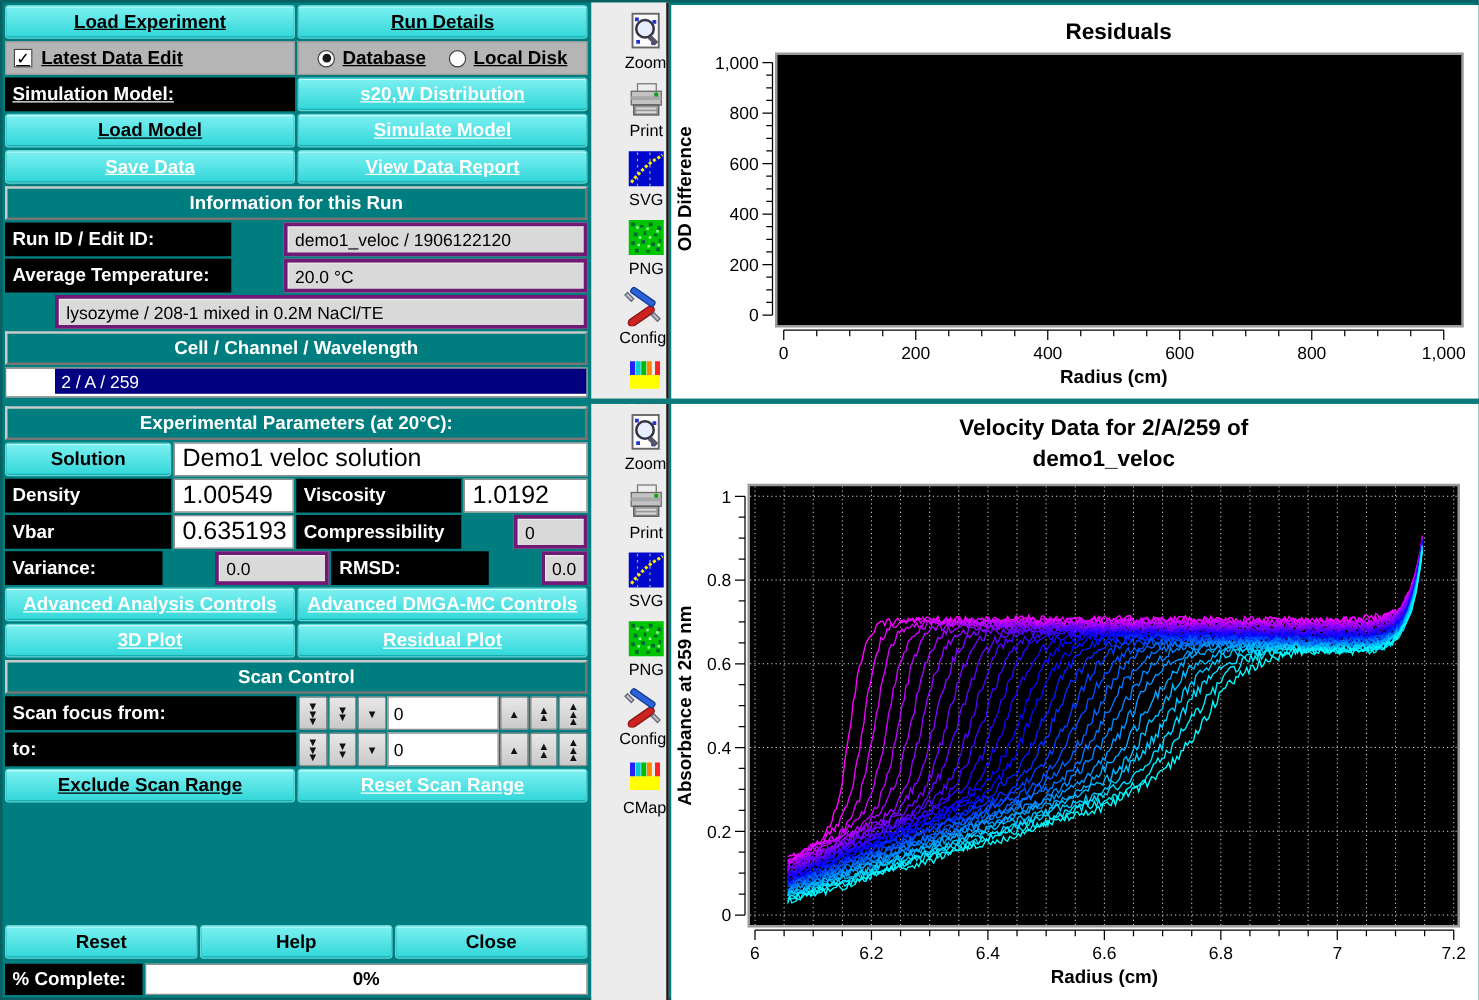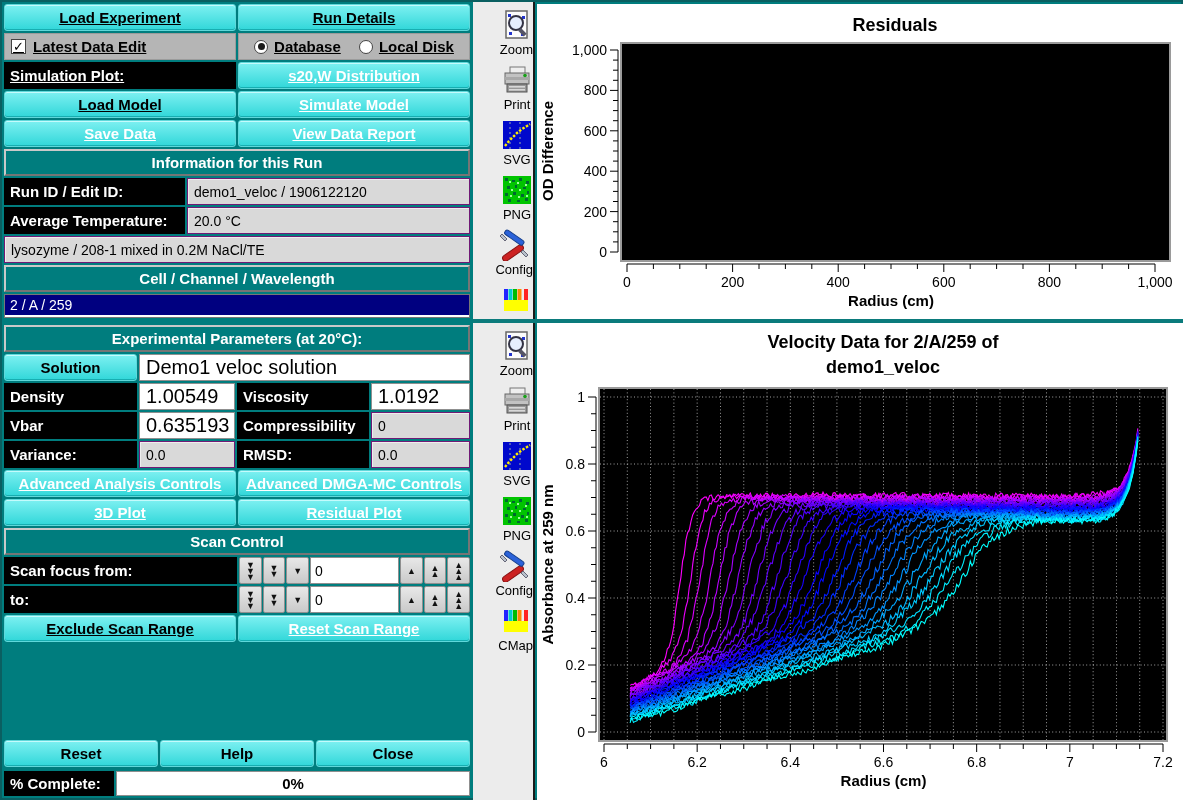--- a/index.html
+++ b/index.html
@@ -15,38 +15,38 @@
   .cell { display:flex; align-items:center; }
   .half { width:232px;text-decoration:underline; }
   .btn { flex:1; display:flex; align-items:center; justify-content:center;
     font-weight:bold; font-size:15px; color:#000; cursor:pointer;
     background:linear-gradient(#7df0f1,#31d7d9); border:1px solid #5fd8da;
     box-shadow:inset 0 1px 0 #c4fbfc, inset 0 -1px 0 #17aeb1;
     border-radius:3px; }
   .btn.disabled { color:#fff; }
   .blabel { background:#000; color:#fff; font-weight:bold; font-size:15px;
     padding:0 6px; }
-  .gfield { background:#d9d9d9; border:1px solid #701a75; color:#000;
-    font-size:14px; padding:0 6px; box-shadow:inset 1px 1px 0 rgba(255,255,255,.55); }
+  .gfield { background:#d9d9d9; border:3px solid #701a75; color:#000;
+    font-size:14px; padding:0 6px; box-shadow:inset 1px 1px 0 rgba(255,255,255,.55);margin-left:40px; }
   .wfield { background:#fff; border:1px solid #8f8f8f; color:#000;
     font-size:20px; padding:0 6px; }
   .grayrow { background:#b5b5b5; border:1px solid #9b9b9b; padding:0 6px;
     font-weight:bold; font-size:15px; color:#000; }
   .banner { height:27px; margin-bottom:2px; display:flex; align-items:center;
     justify-content:center; background:#007d7e; color:#fff; font-weight:bold;
     font-size:15px; border:2px outset #c9c9c9; flex:none; }
   .checkbox { width:15px; height:15px; background:#fff; border:1px solid #444;
     display:inline-flex; align-items:center; justify-content:center;
     font-size:13px; font-weight:bold; margin-right:7px; color:#000; }
   .radio { width:14px; height:14px; border-radius:50%; background:#fff;
     border:1px solid #444; display:inline-flex; align-items:center;
     justify-content:center; margin-right:6px; }
   .radio .dot { width:7px; height:7px; border-radius:50%; background:#1a1a1a; }
   .listbox { height:24px; background:#fff; border:1px solid #777;
-    margin-bottom:7px; flex:none; }
+    margin-bottom:7px; flex:none;padding-left:39px; }
   .listitem { height:20px; background:#000080; color:#fff; font-size:14px;
     display:flex; align-items:center; padding:0 5px; }
   .counter { display:flex; gap:1px; width:231px; align-items:stretch; }
   .cbtn { width:23px; background:linear-gradient(#e8e8e8,#c9c9c9);
     border:1px solid #8f8f8f; border-radius:2px; display:flex;
     flex-direction:column; align-items:center; justify-content:center;
     cursor:pointer; padding:0; }
   .cbtn span { font-size:9px; line-height:6px; color:#111; }
   .cinput { width:89px; background:#fff; border:1px solid #8f8f8f;
     font-size:14px; font-family:inherit; padding:0 4px; }
@@ -171,21 +171,21 @@
           <span>Database</span>
         </span>
         <span class="cell">
           <span class="radio"></span>
           <span>Local Disk</span>
         </span>
       </div>
     </div>
 
     <div class="row">
-      <div class="cell blabel half">Simulation Plot:</div>
+      <div class="cell blabel half">Simulation Model:</div>
       <div class="btn half disabled">s20,W Distribution</div>
     </div>
 
     <div class="row">
       <div class="btn half">Load Model</div>
       <div class="btn half disabled">Simulate Model</div>
     </div>
 
     <div class="row">
       <div class="btn half disabled">Save Data</div>

